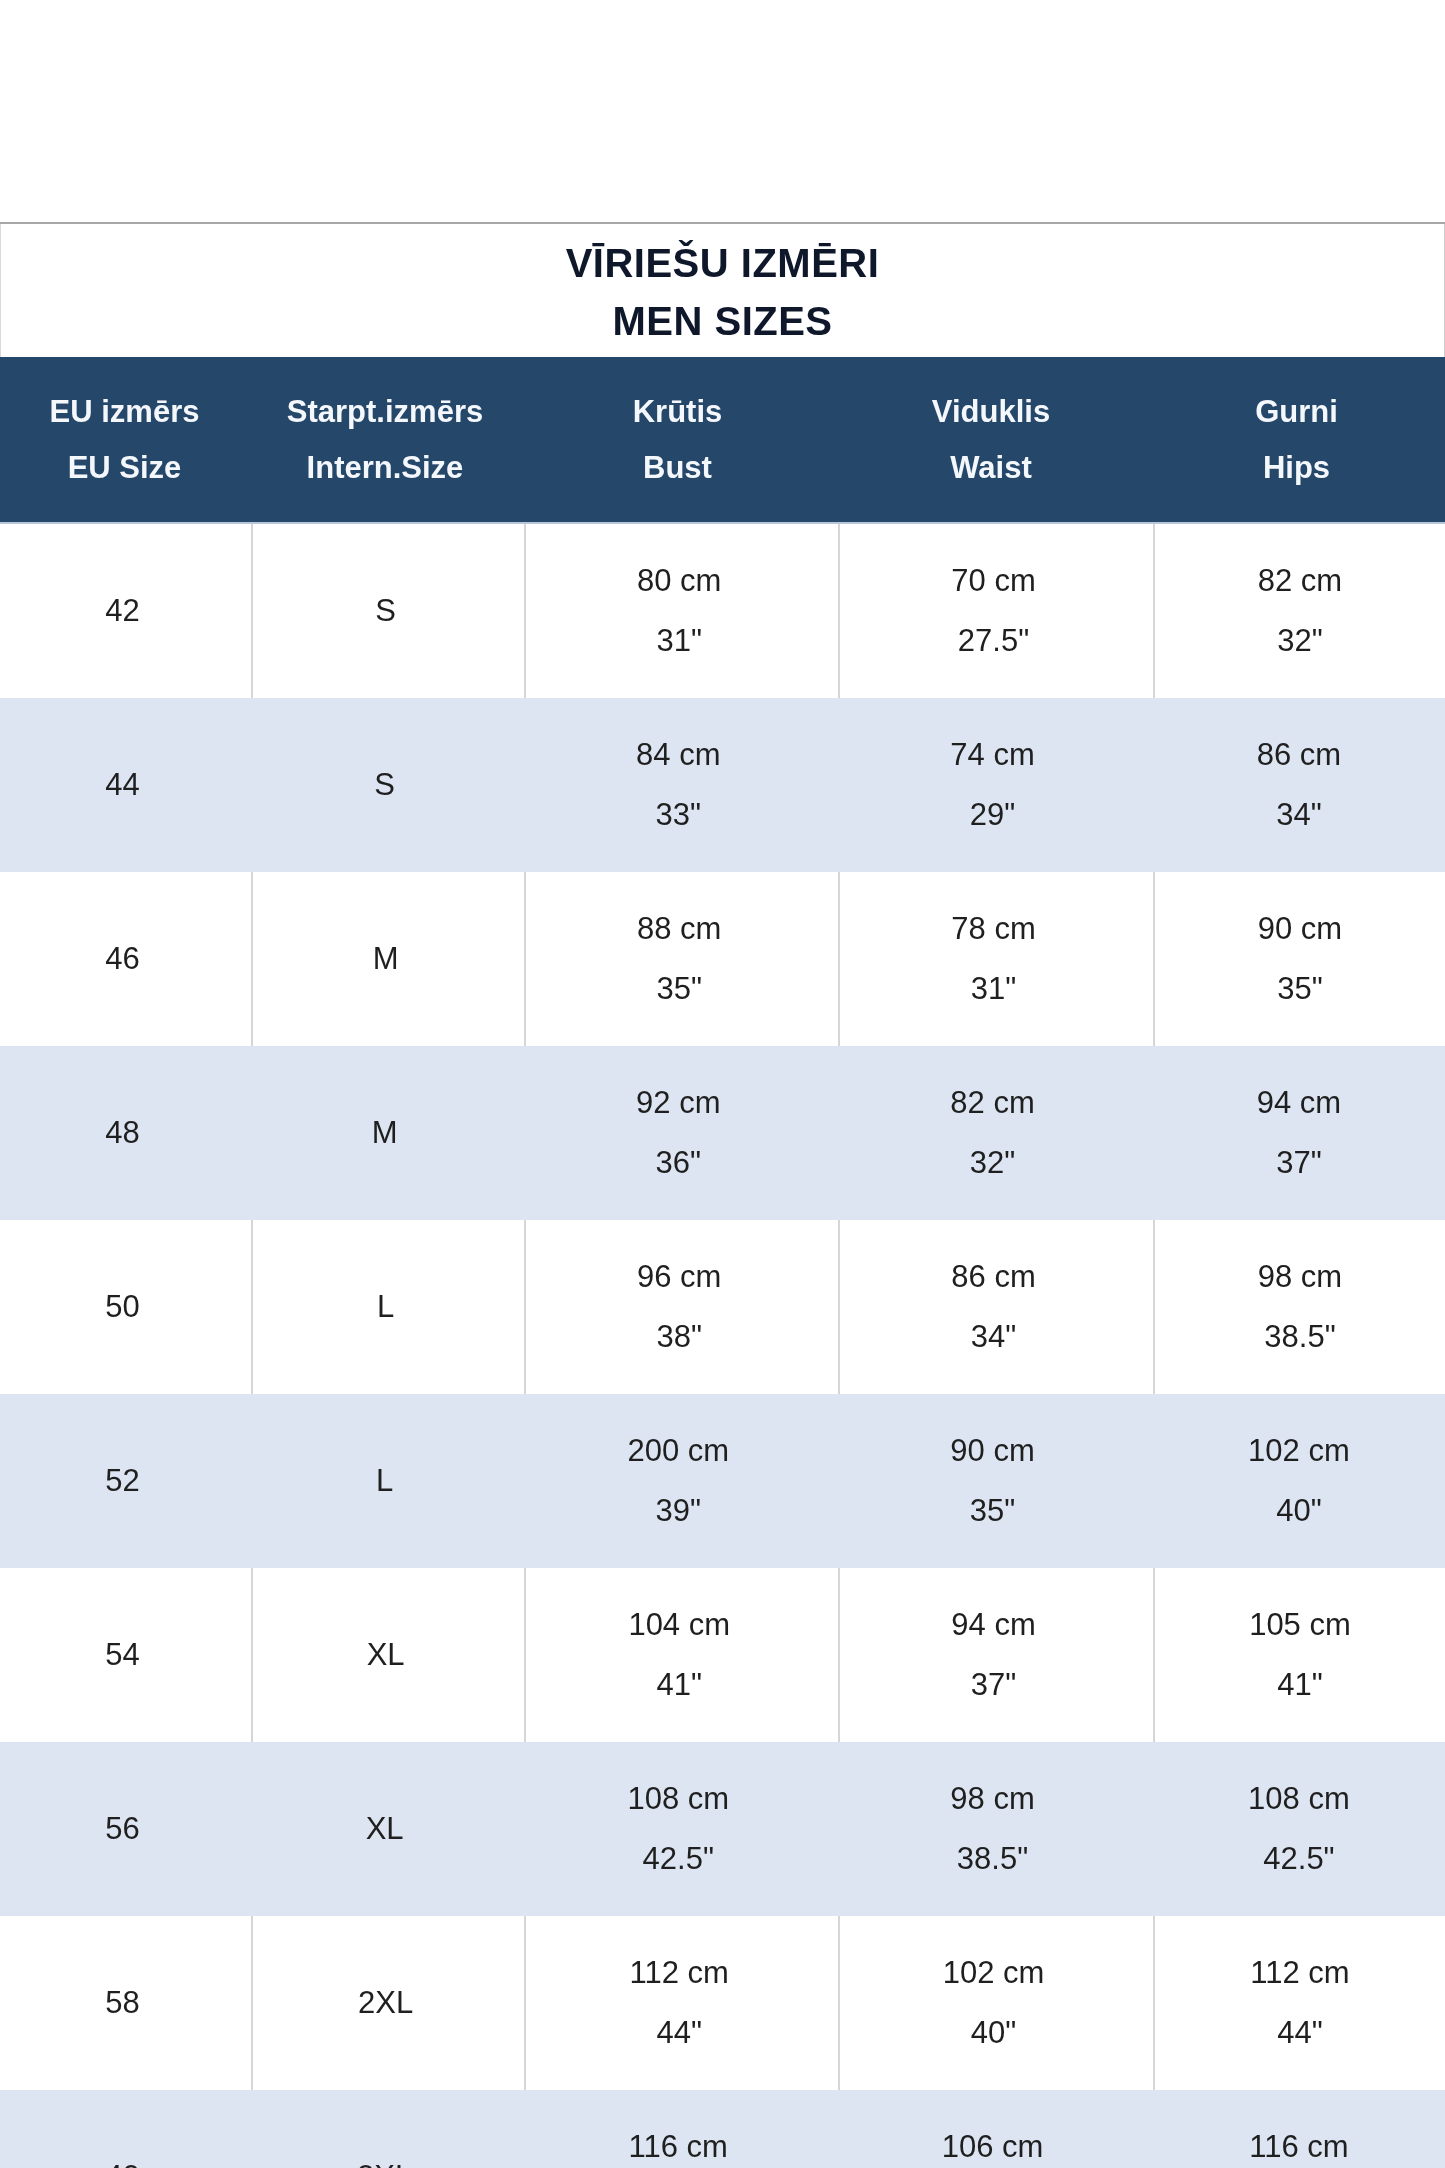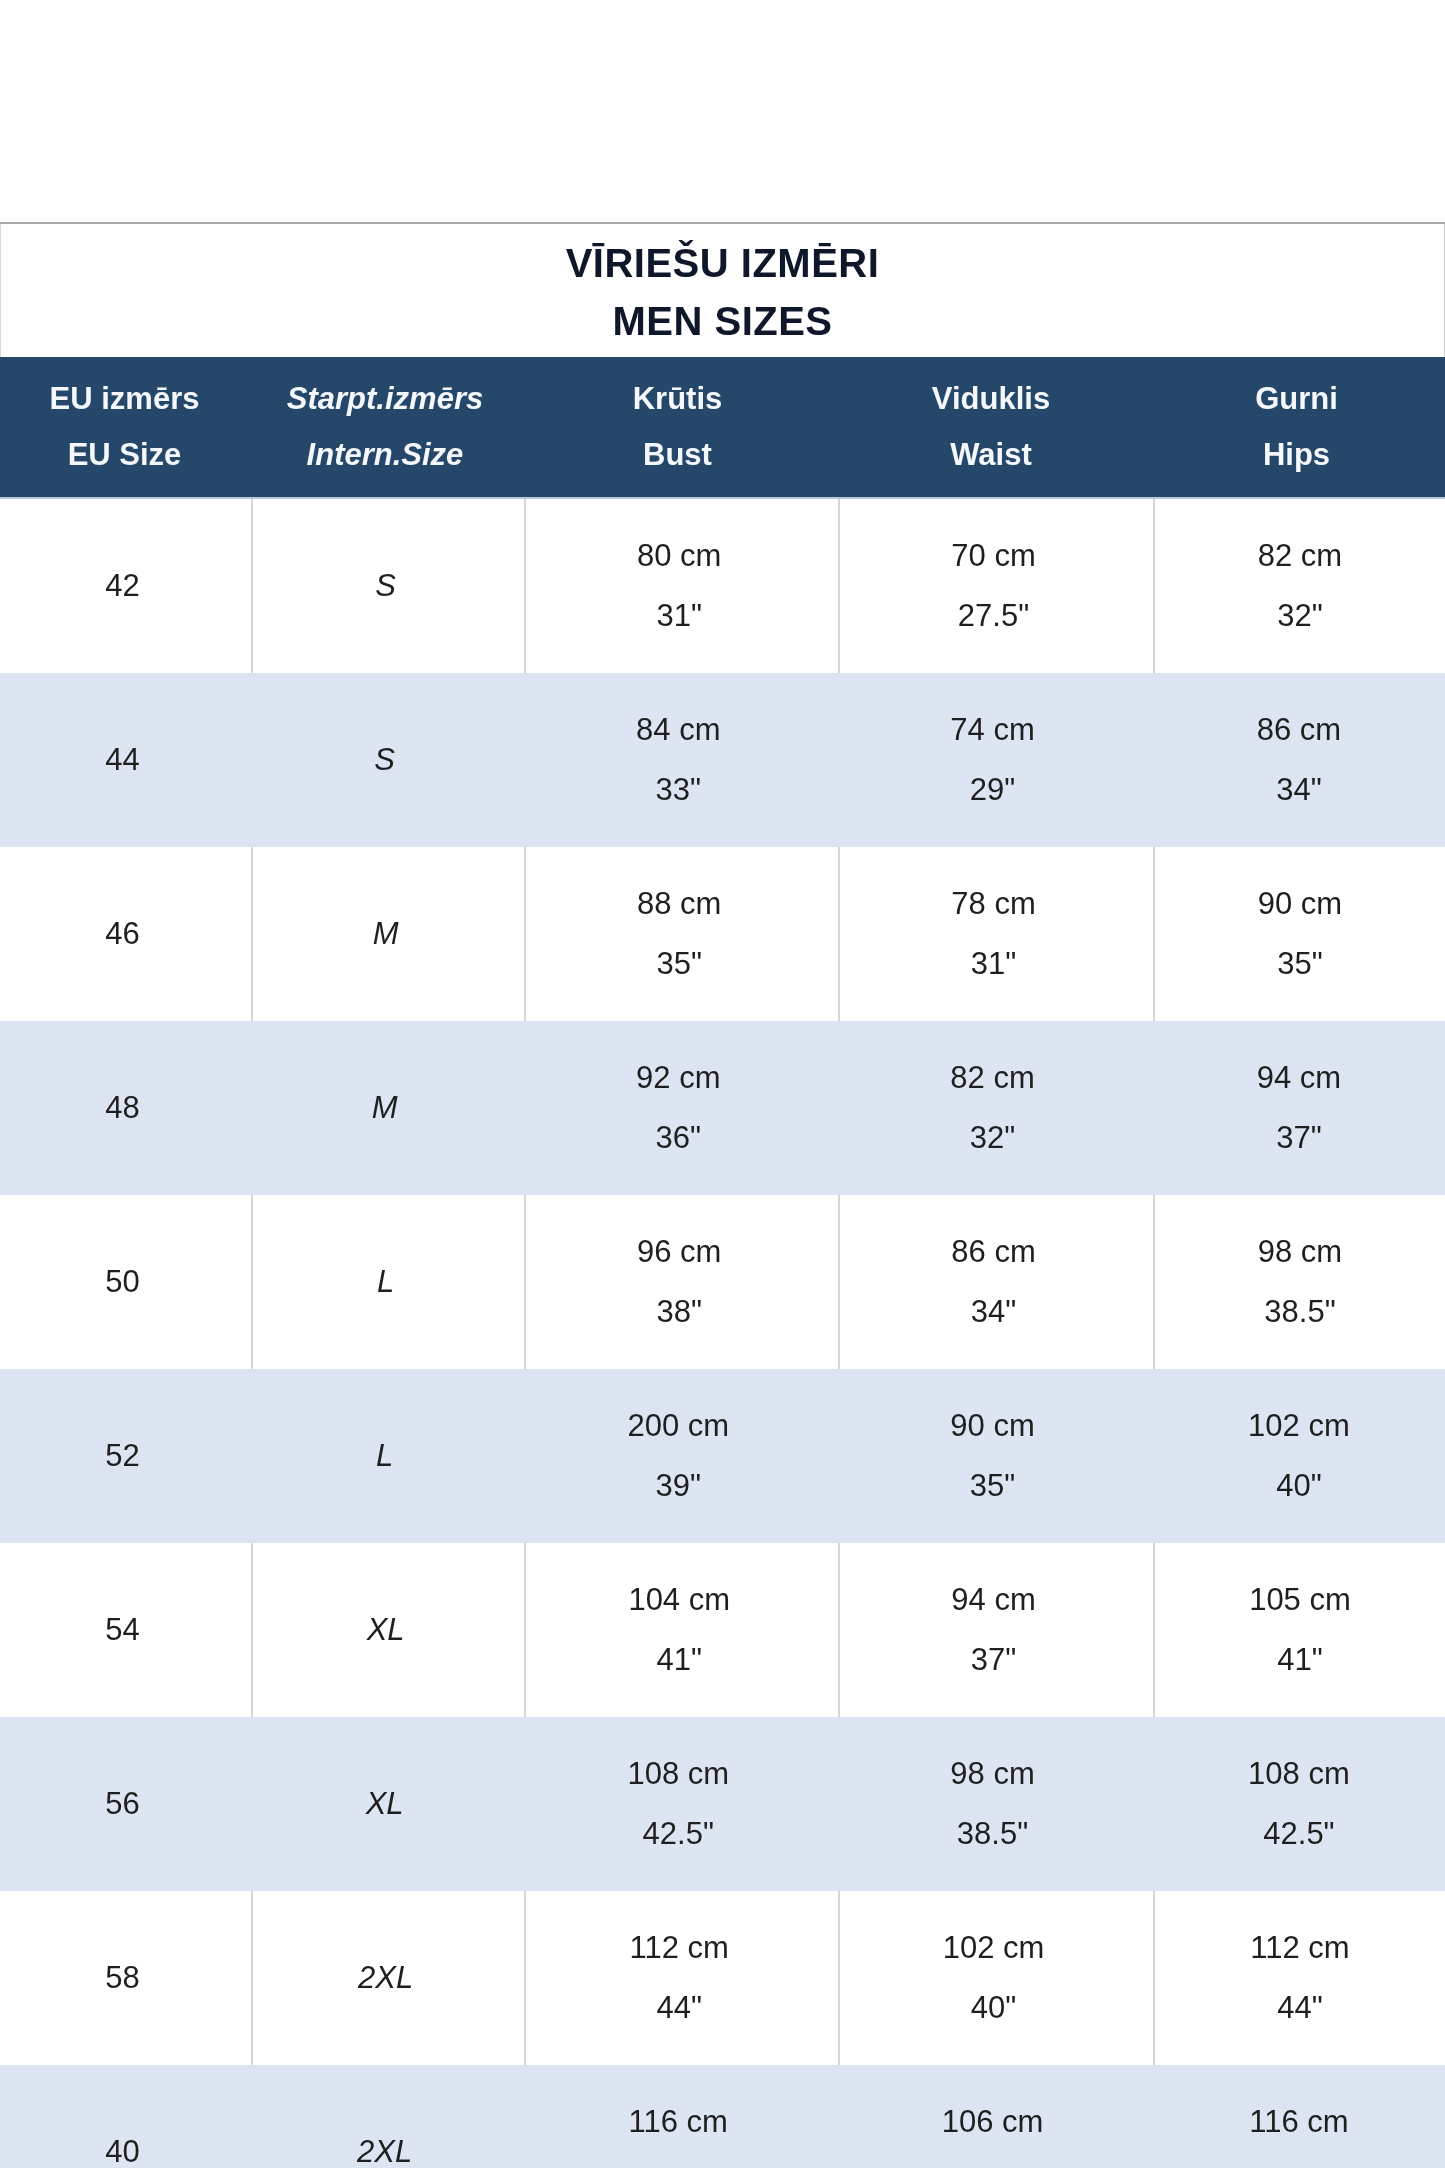--- a/index.html
+++ b/index.html
@@ -32,21 +32,21 @@
     display: block;
     color: #0f172a;
     font-weight: bold;
     font-size: 40px;
     line-height: 58px;
     letter-spacing: 0.5px;
   }
   .thead {
     display: flex;
     box-sizing: border-box;
-    height: 142px;
+    height: 167px;
     background: #25476a;
     border-bottom: 2px solid #b9c6da;
     align-items: center;
   }
   .hcell {
     box-sizing: border-box;
     display: flex;
     flex-direction: column;
     justify-content: center;
     text-align: center;
@@ -76,21 +76,21 @@
     justify-content: center;
     text-align: center;
     color: #1f1f1f;
     font-size: 31px;
   }
   .cell span {
     display: block;
     line-height: 60px;
   }
   .c-eu    { width: 249px; }
-  .c-intl  { width: 272px; font-style: italic; }
+  .c-intl  { width: 272px; }
   .c-bust  { width: 313px; }
   .c-waist { width: 314px; }
   .c-hips  { width: 297px; }
 </style>
 </head>
 <body>
 
 <div class="page">
   <div class="spacer-top"></div>
   <div class="sheet">

